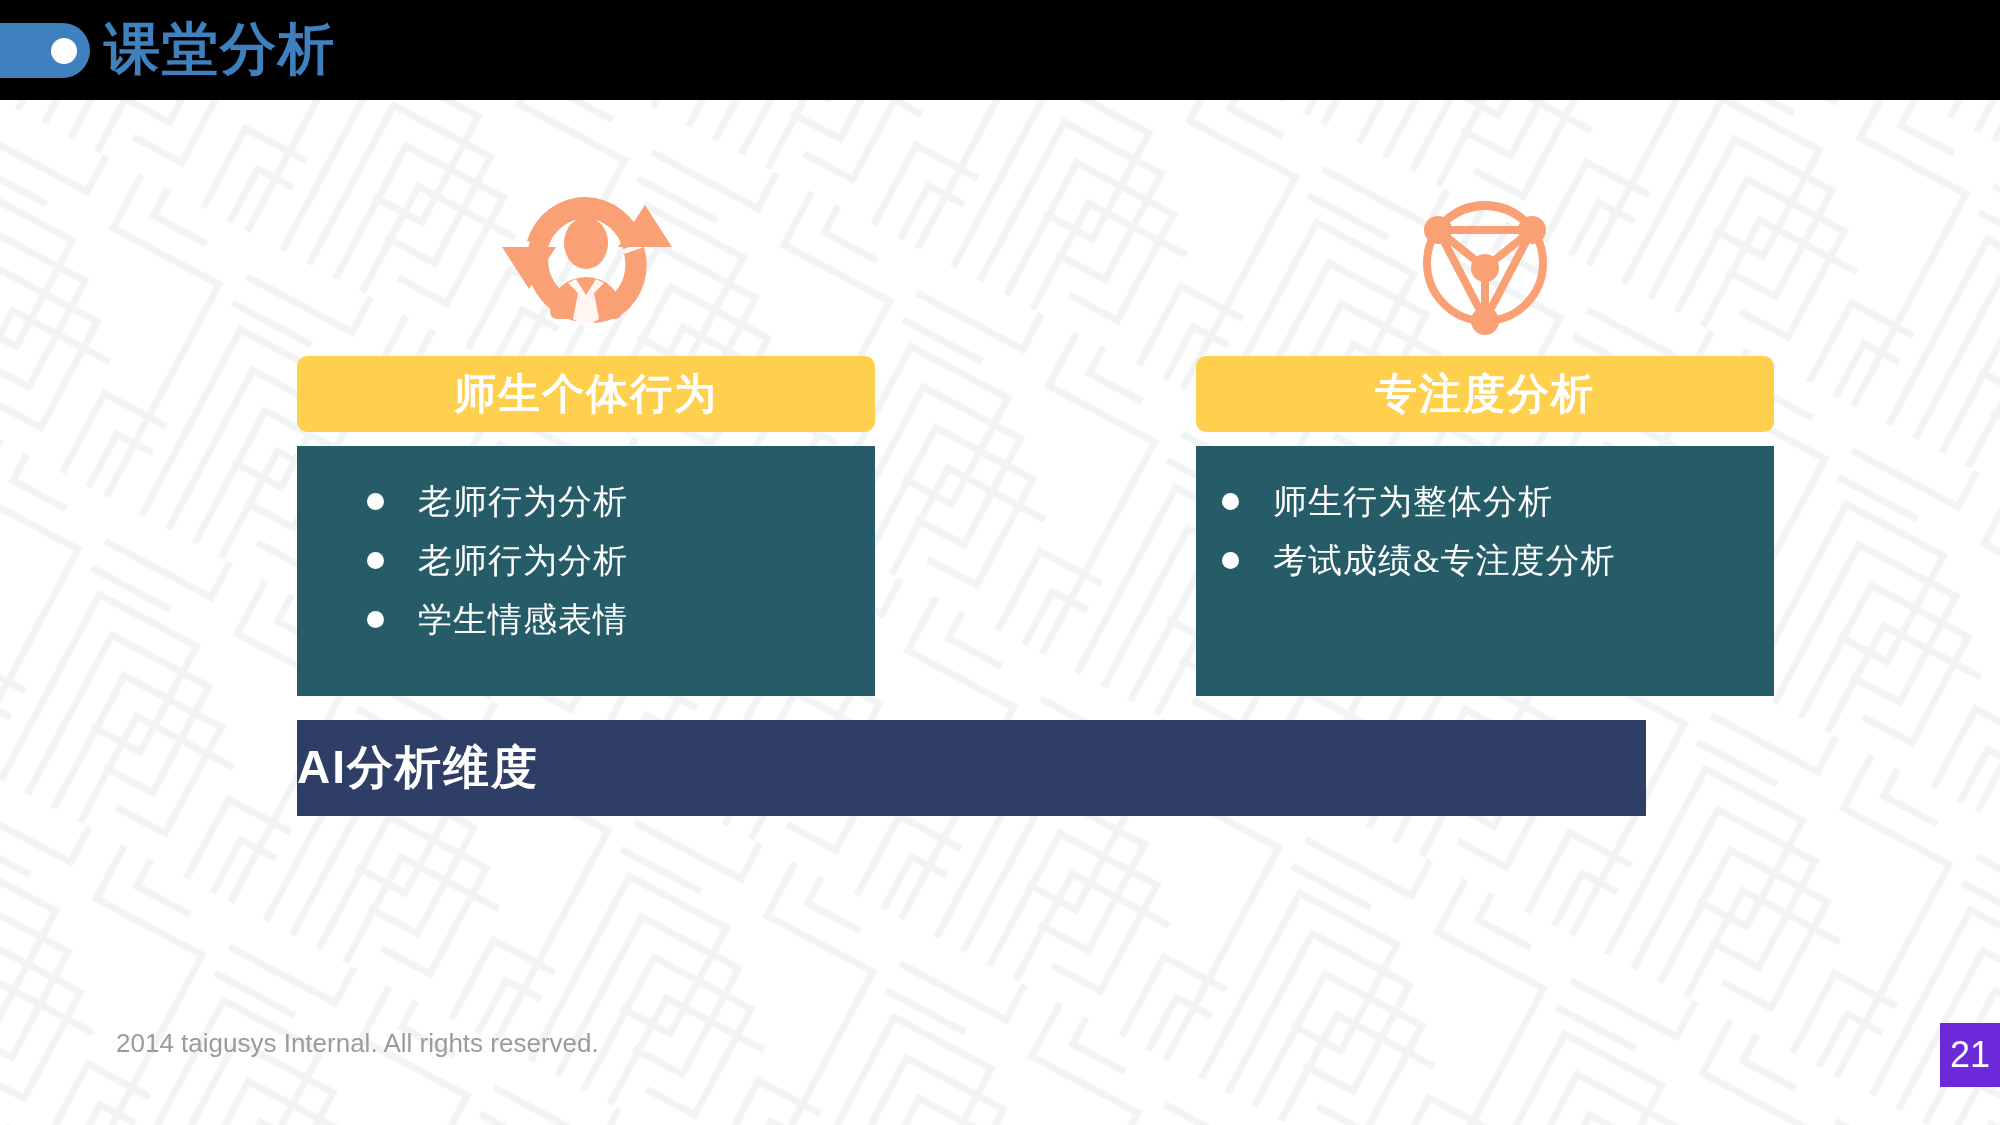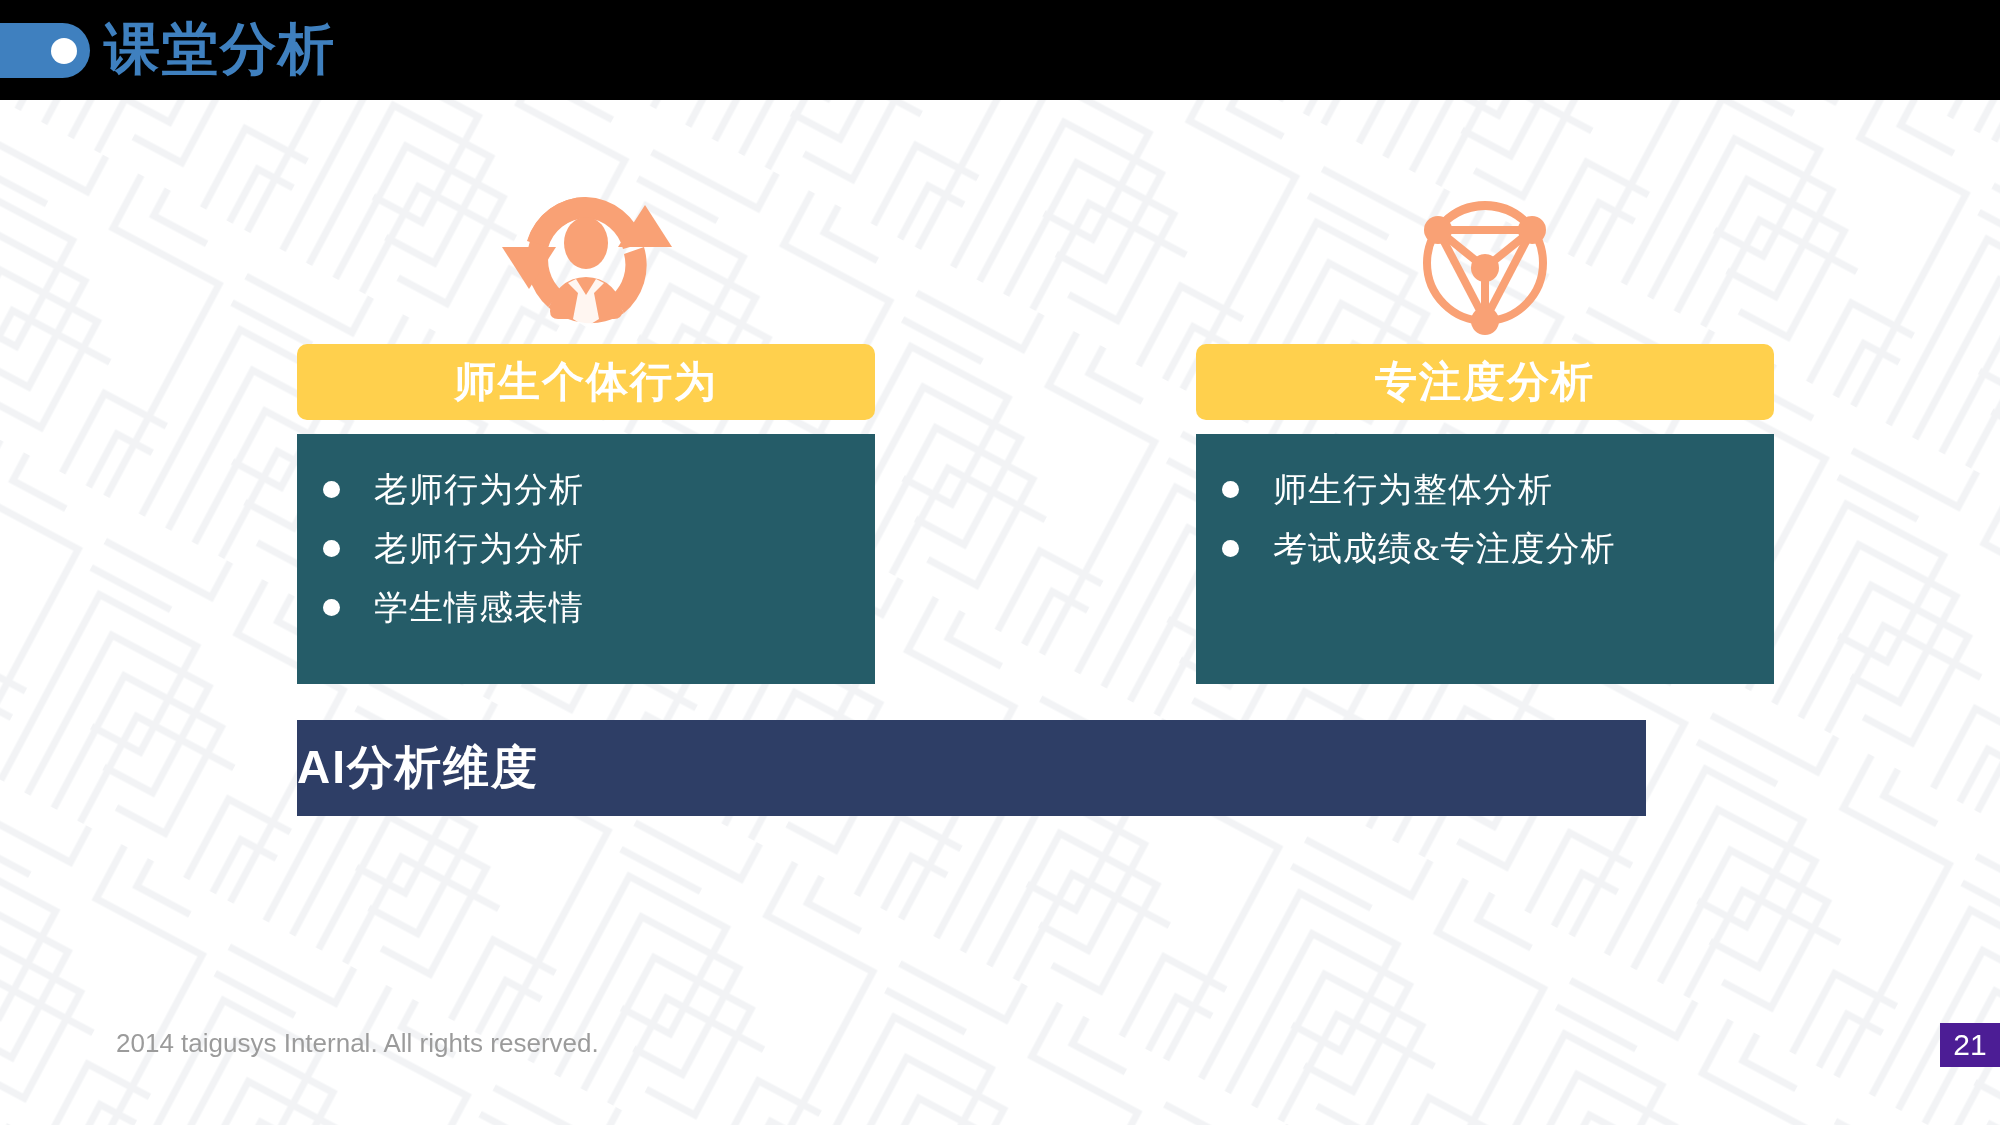--- a/index.html
+++ b/index.html
@@ -86,41 +86,41 @@
 
   .icon-wrap {
     height: 160px;
     display: flex;
     align-items: center;
     justify-content: center;
   }
   .icon-wrap svg { display: block; }
 
   .card-head {
-    margin-top: 4px;
+    margin-top: 16px;
     height: 76px;
     background: #ffd04d;
     border-radius: 10px;
     display: flex;
     align-items: center;
     justify-content: center;
     color: #ffffff;
     font-size: 42px;
     font-weight: bold;
     letter-spacing: 2px;
     white-space: nowrap;
   }
 
   .card-body {
     margin-top: 14px;
     background: #255c68;
     padding: 26px 0 26px 0;
     box-sizing: border-box;
   }
-  .card-body.left-body  { height: 250px; }
+  .card-body.left-body  { height: 250px; padding-left: 44px; }
   .card-body.right-body { height: 250px; font-family: Liberation Serif, serif; }
 
   .bullet-row {
     display: flex;
     align-items: center;
     height: 59px;
     padding-left: 26px;
     box-sizing: border-box;
   }
   .bullet-dot {
@@ -165,27 +165,27 @@
     top: 1028px;
     font-size: 26px;
     color: #9b9b9b;
     white-space: nowrap;
   }
   .page-badge {
     position: absolute;
     right: 0;
     top: 1023px;
     width: 60px;
-    height: 44px;
-    background: #4c1d95;
+    height: 64px;
+    background: #6d28d9;
     color: #ffffff;
     display: flex;
     align-items: center;
     justify-content: center;
-    font-size: 30px;
+    font-size: 36px;
   }
 </style>
 </head>
 <body>
 
 <div class="slide">
 
   <svg class="watermark" viewBox="0 0 2000 1025" preserveAspectRatio="none">
     <defs>
       <pattern id="maze" width="300" height="300" patternUnits="userSpaceOnUse" patternTransform="rotate(28)">

